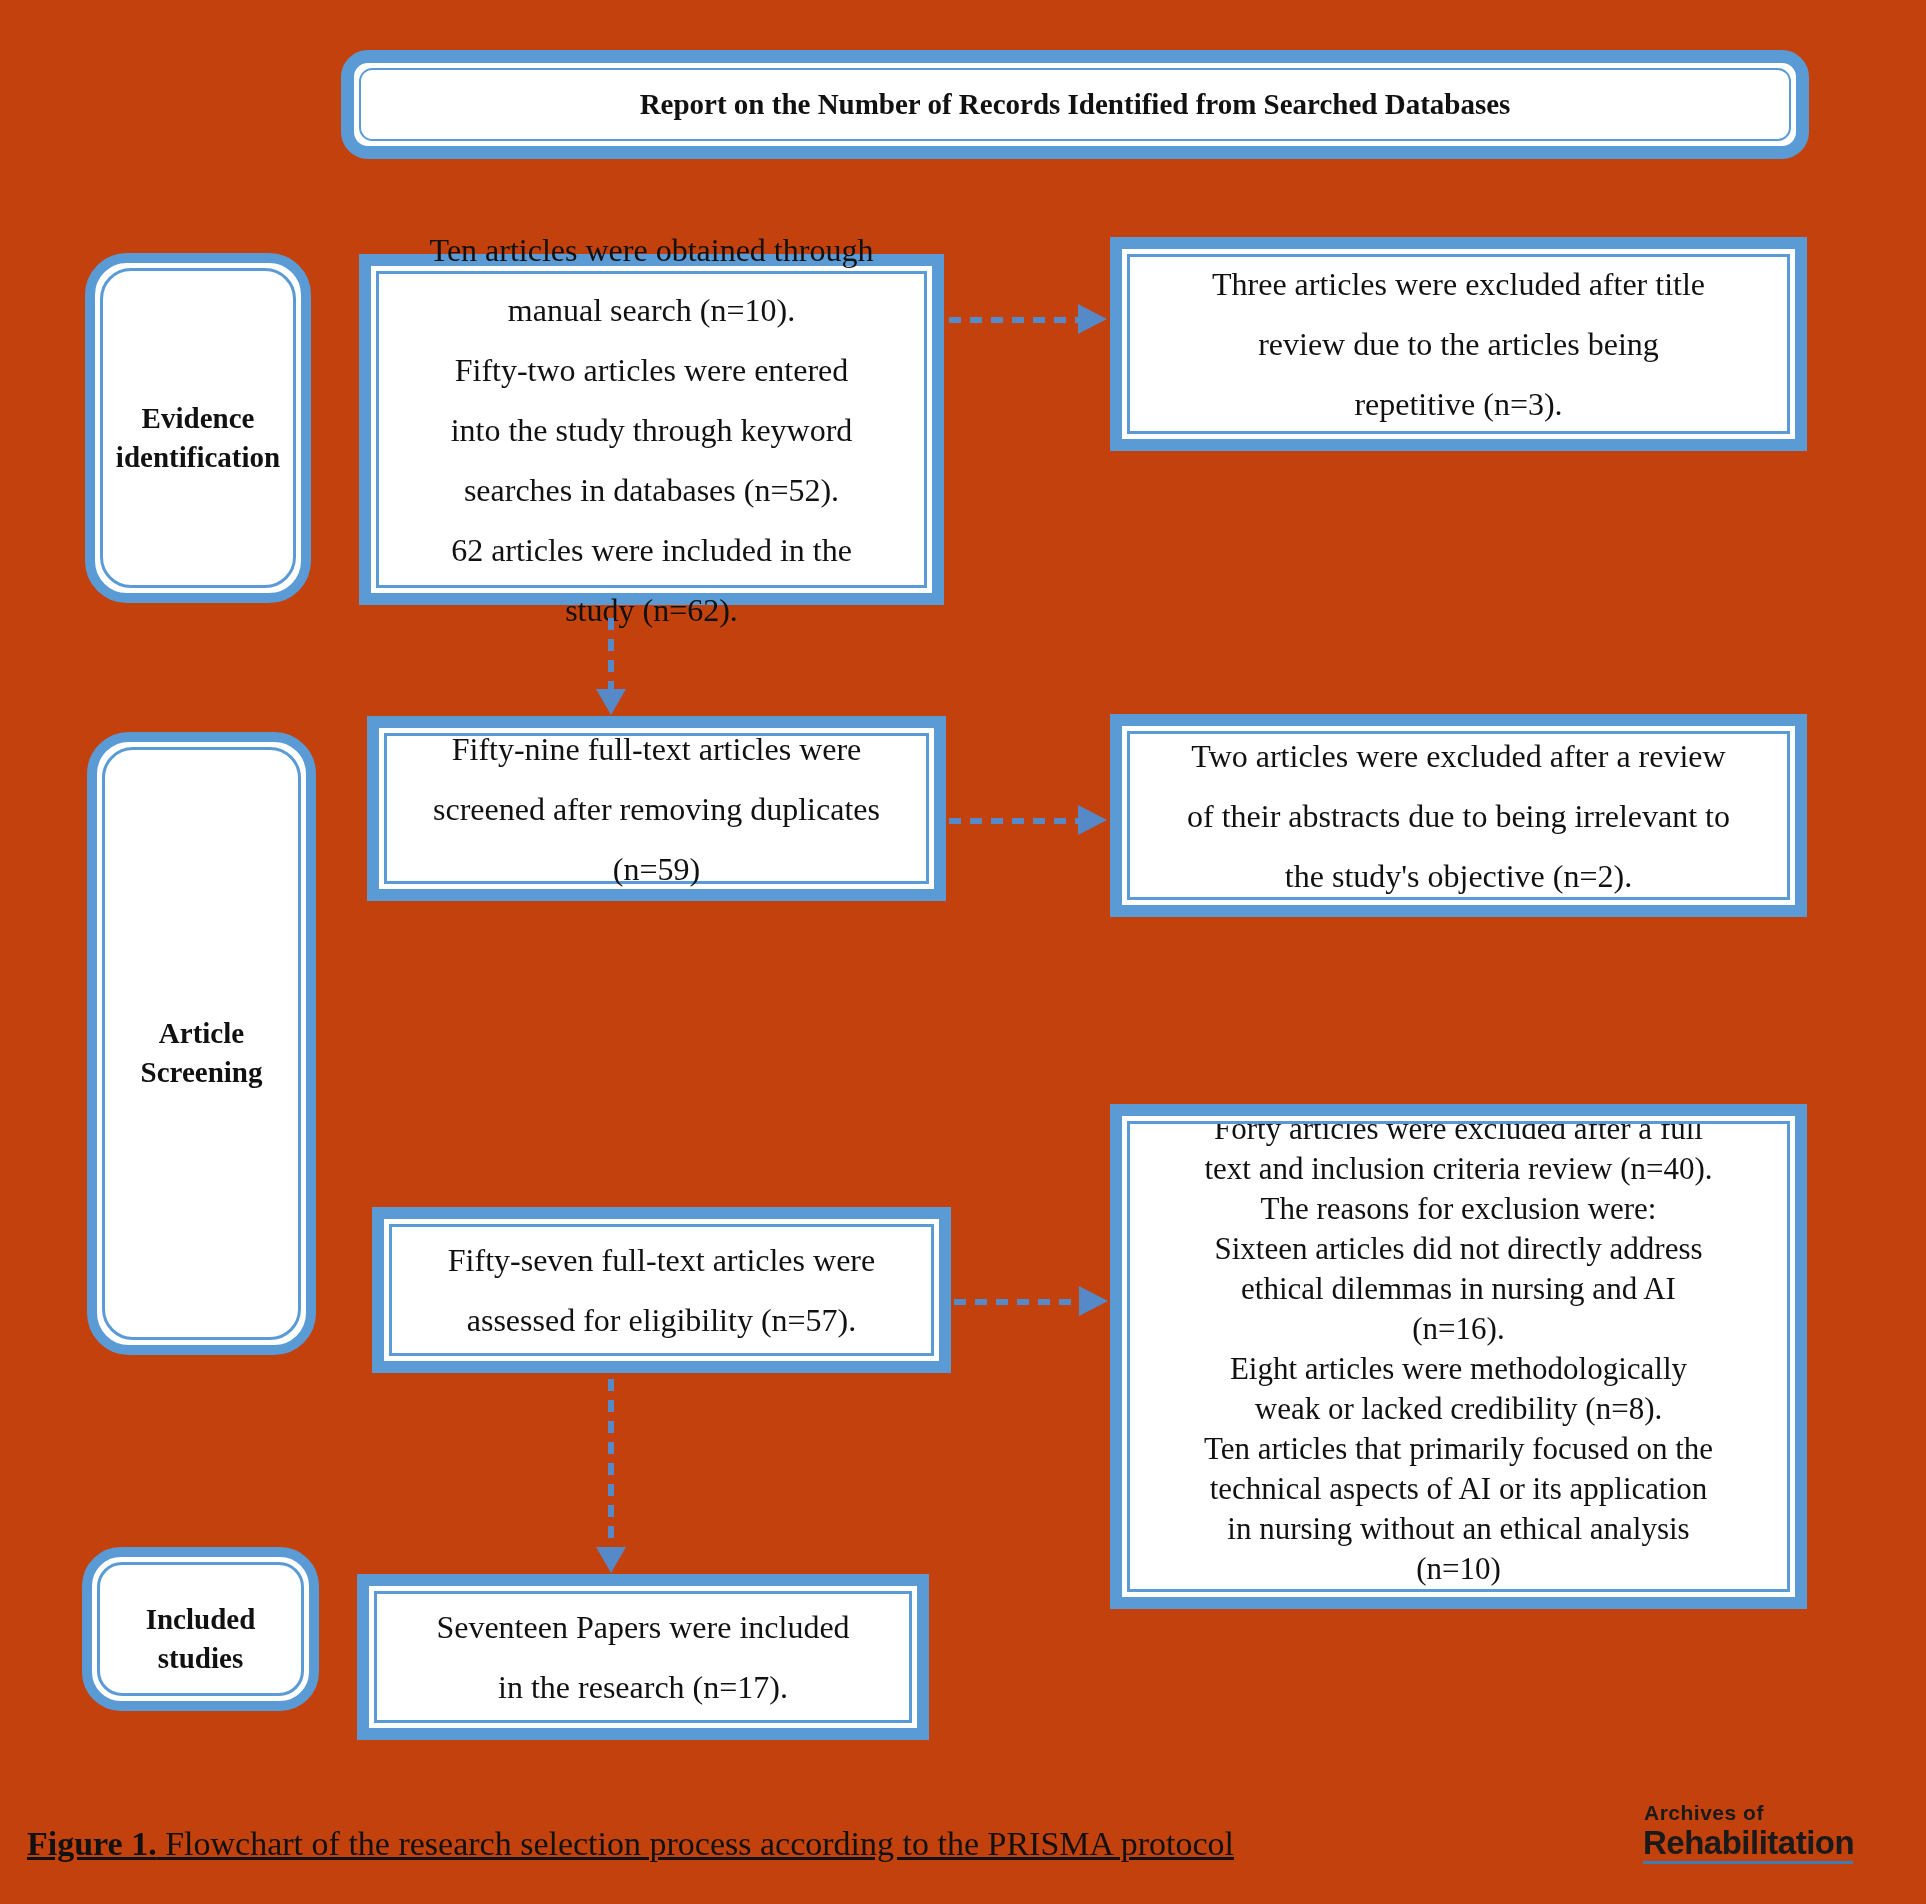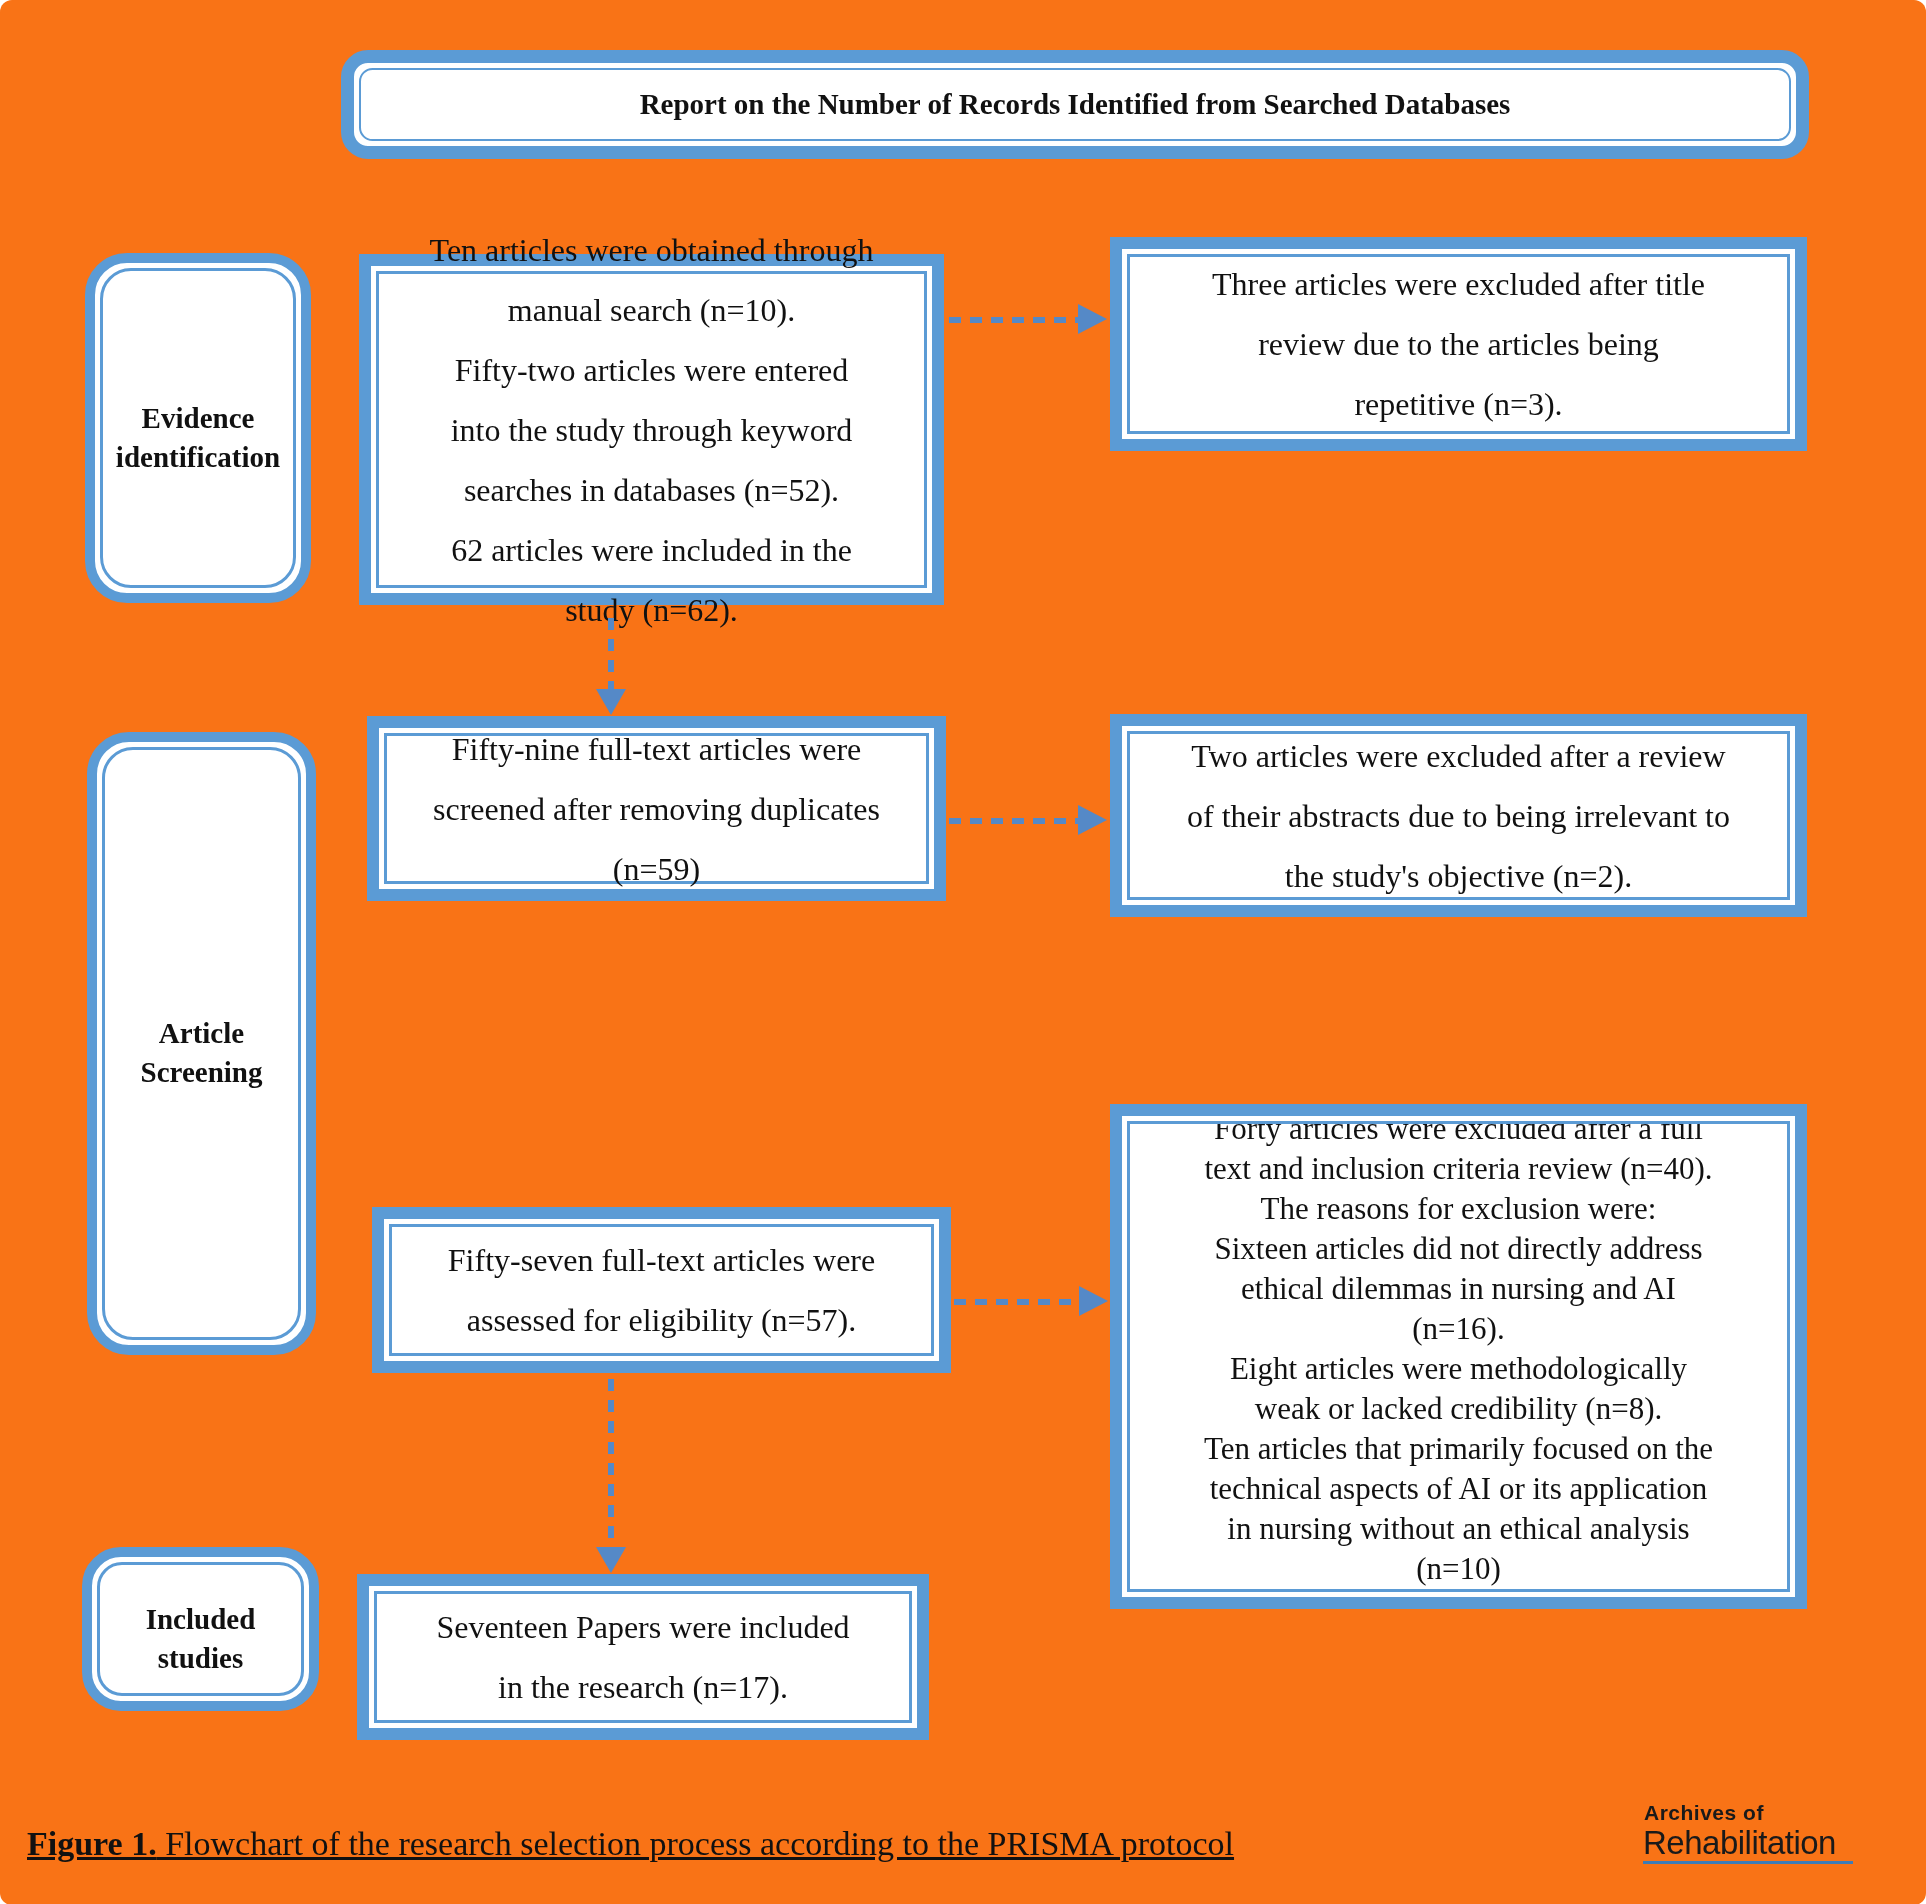--- a/index.html
+++ b/index.html
@@ -4,25 +4,24 @@
 <style>
   :root{
     --blue:#5b9bd5;
     --arrowc:#5589c7;
     --ink:#111111;
   }
   html,body{margin:0;padding:0;background:#ffffff;}
   .canvas{
     position:relative;
     width:1926px;height:1905px;
-    background:#f97316;
+    background:#c2410c;
     overflow:hidden;
     font-family:"Liberation Serif", serif;
     color:var(--ink);
-    border-radius:12px;
   }
   
   .dbox{
     position:absolute;
     border:12.6px solid var(--blue);
     background:#ffffff;
     box-sizing:border-box;
   }
   .dbox .inner{
     position:absolute;
@@ -74,21 +73,21 @@
     font-family:"Liberation Serif", serif;
     text-decoration:underline;
   }
   .logo{
     position:absolute;left:1643px;top:1802px;
     font-family:"Liberation Sans", sans-serif;
     color:#1a1a1a;
     line-height:1;
   }
   .logo-top{font-size:21px;font-weight:bold;letter-spacing:0.5px;margin-left:1px;}
-  .logo-main{font-size:33px;font-weight:normal;letter-spacing:-0.5px;margin-top:2.9px;}
+  .logo-main{font-size:33px;font-weight:bold;letter-spacing:-0.5px;margin-top:2.9px;}
   .logo-rule{height:2.9px;background:#3f7cb6;margin-top:1.9px;width:210px;}
 </style>
 </head>
 <body>
 
 <div class="canvas">
 
   <div class="dbox tbox" style="left:341px;top:50px;width:1468px;height:109px;">
     <div class="inner">
       <div class="txt title-txt">Report on the Number of Records Identified from Searched Databases</div>

